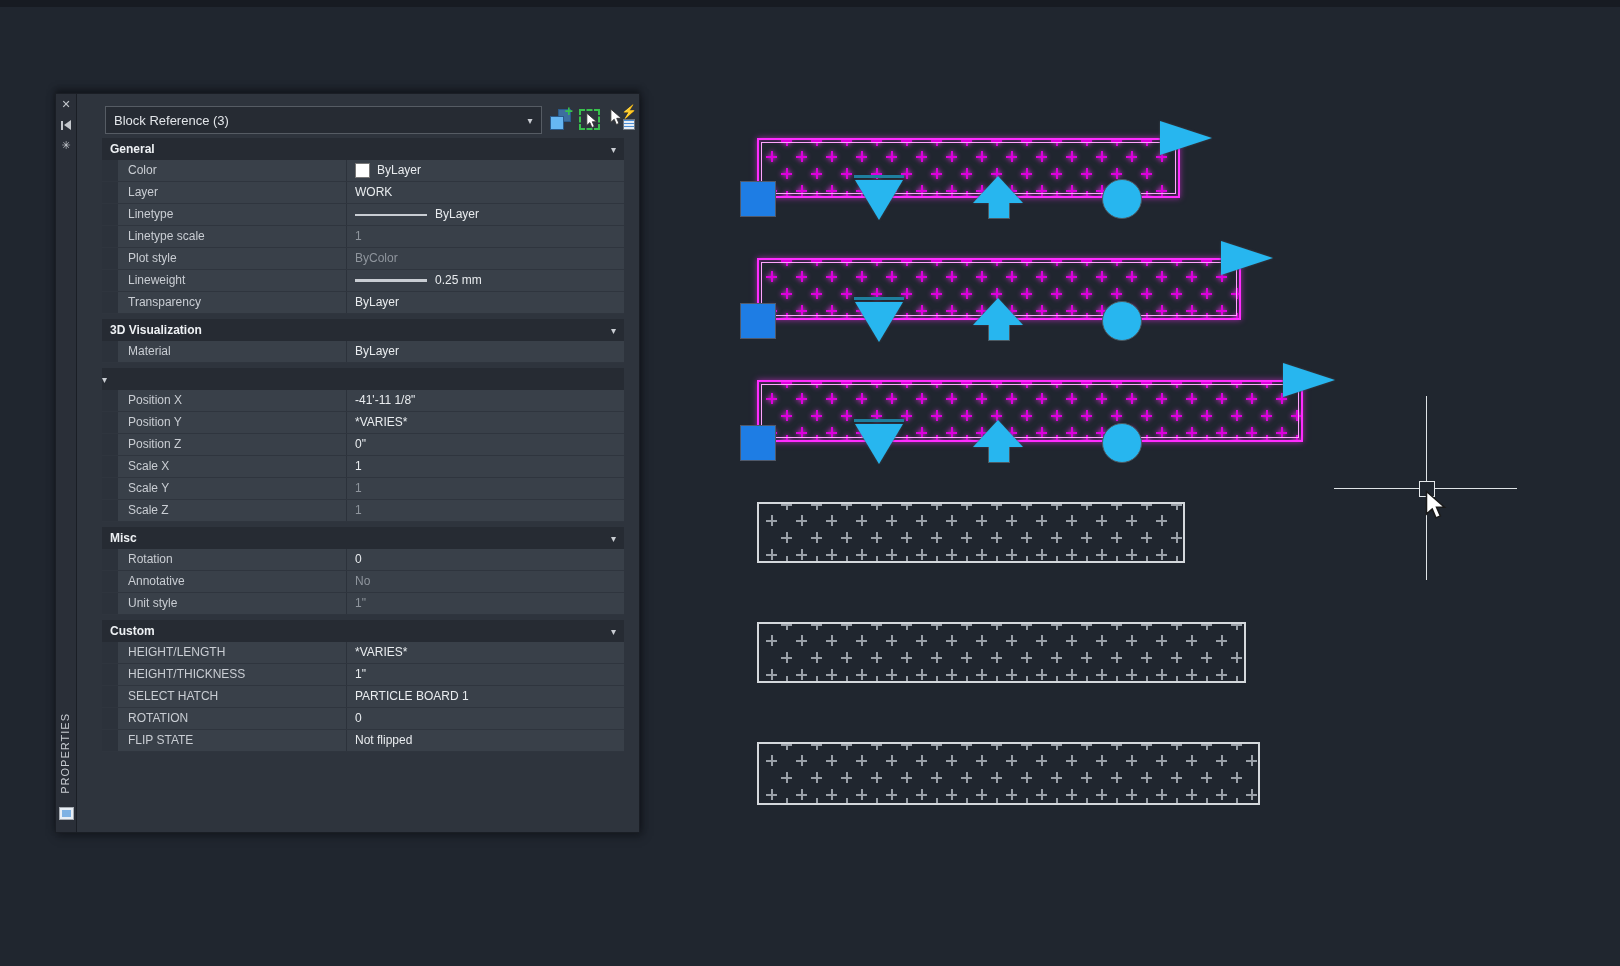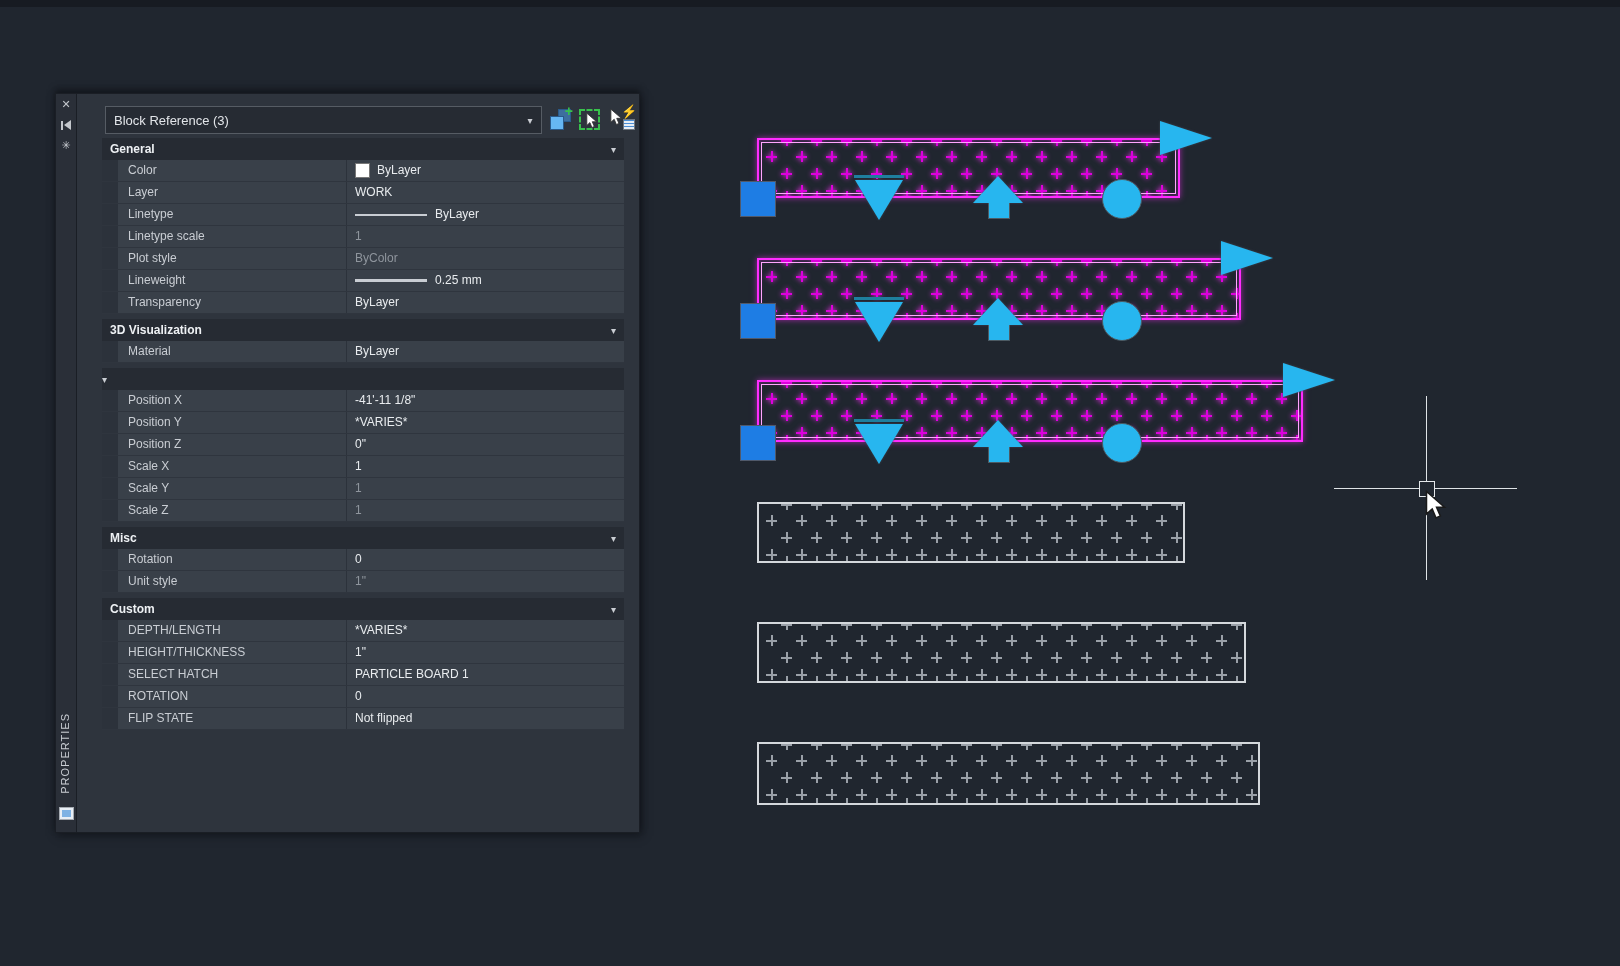--- a/index.html
+++ b/index.html
@@ -771,32 +771,39 @@
           </div>
           <div class="prow">
             <div class="gutter"></div>
             <div class="plabel">Rotation</div>
             <div class="pvalue">
               <span>0</span>
             </div>
           </div>
           <div class="prow">
             <div class="gutter"></div>
+            <div class="plabel">Annotative</div>
+            <div class="pvalue muted">
+              <span>No</span>
+            </div>
+          </div>
+          <div class="prow">
+            <div class="gutter"></div>
             <div class="plabel">Unit style</div>
             <div class="pvalue muted">
               <span>1"</span>
             </div>
           </div>
           <div class="sechead">
             <div class="t">Custom</div>
             <div class="c">▾</div>
           </div>
           <div class="prow">
             <div class="gutter"></div>
-            <div class="plabel">DEPTH/LENGTH</div>
+            <div class="plabel">HEIGHT/LENGTH</div>
             <div class="pvalue">
               <span>*VARIES*</span>
             </div>
           </div>
           <div class="prow">
             <div class="gutter"></div>
             <div class="plabel">HEIGHT/THICKNESS</div>
             <div class="pvalue">
               <span>1"</span>
             </div>

